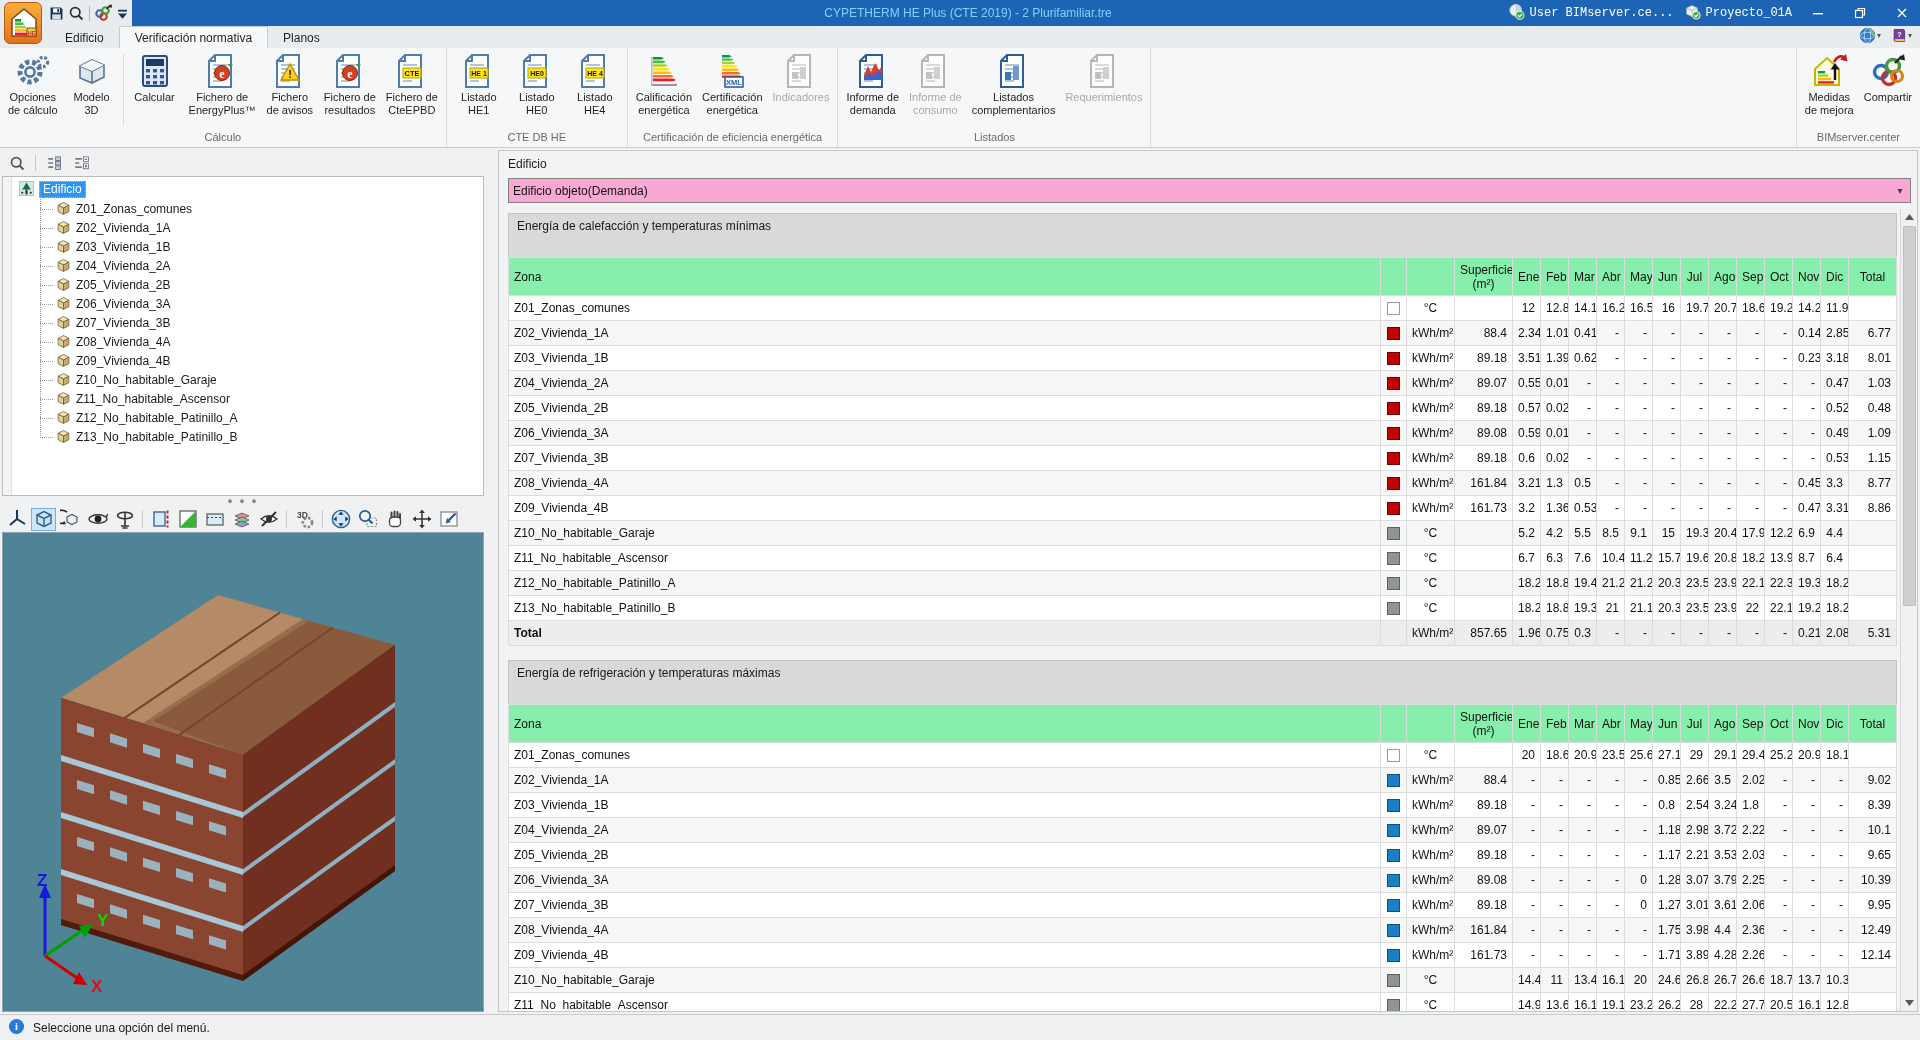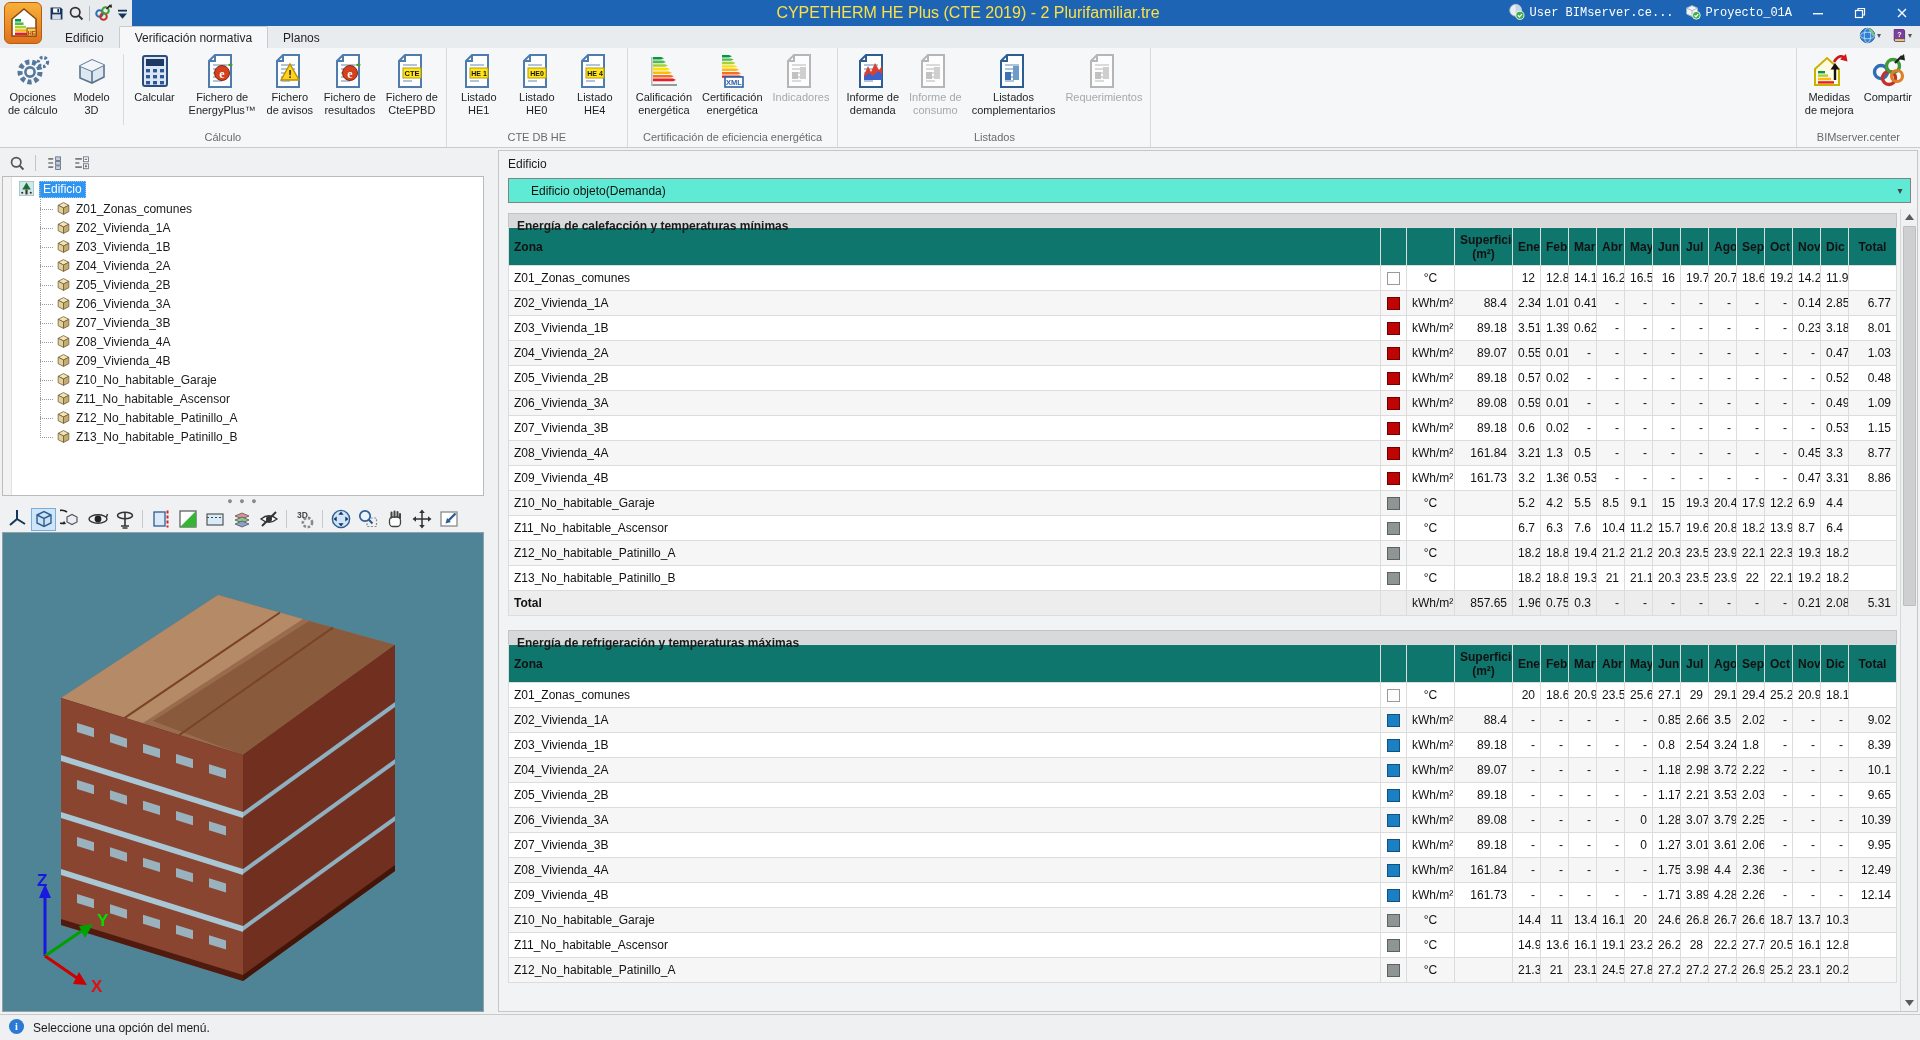--- a/index.html
+++ b/index.html
@@ -8,21 +8,21 @@
        font-family:"Liberation Sans",sans-serif;display:flex;flex-direction:column;}
   
   .titlebar{height:26px;background:#1d64b4;position:relative;display:flex;align-items:center;flex:0 0 auto;}
   .qbar{position:absolute;left:0;top:0;width:132px;height:26px;background:#e9ecef;display:flex;
         align-items:center;padding-left:47px;}
   .qbtn{width:24px;height:22px;display:flex;align-items:center;justify-content:center;cursor:default;}
   .qsep{width:1px;height:15px;background:#b5b8bb;margin:0 3px;}
   .appicon{position:absolute;left:4px;top:2px;width:38px;height:42px;z-index:6;border-radius:6px;
            background:linear-gradient(#f7b13a,#e0711c);border:1px solid #b85c12;
            display:flex;align-items:center;justify-content:center;}
-  .wtitle{position:absolute;left:16px;right:0;text-align:center;color:#fde047;font-size:16px;pointer-events:none;}
+  .wtitle{position:absolute;left:16px;right:0;text-align:center;color:#7dd3fc;font-size:12px;pointer-events:none;}
   .tright{margin-left:auto;display:flex;align-items:center;gap:10px;color:#fff;font-size:12px;z-index:3;padding-right:2px;}
   .chip{display:flex;align-items:center;gap:5px;font-family:Liberation Mono, monospace;}
   .winbtn{width:32px;height:26px;display:flex;align-items:center;justify-content:center;}
   
   .tabrow{height:22px;background:#e9ecef;display:flex;align-items:flex-end;padding-left:50px;position:relative;flex:0 0 auto;}
   .tab{padding:4px 15px 3px;font-size:12px;color:#1f1f1f;line-height:14px;cursor:default;}
   .tab.active{background:#f6f7f8;border:1px solid #c8cacc;border-bottom:none;border-radius:2px 2px 0 0;}
   .trIcons{position:absolute;right:8px;top:1px;display:flex;gap:10px;align-items:center;}
   .trIcon{display:flex;align-items:center;gap:1px;color:#555;font-size:8px;}
   
@@ -55,37 +55,37 @@
   .vtoolbar{height:26px;display:flex;align-items:center;gap:2px;padding:0 2px;flex:0 0 auto;}
   .vticon{width:25px;height:23px;display:flex;align-items:center;justify-content:center;border:1px solid transparent;}
   .vticon.sel{background:#cfe6f8;border-color:#78aede;}
   .vtsep{width:1px;height:18px;background:#c8c8c8;margin:0 3px;}
   .viewport{flex:1;background:#4e8496;border:1px solid #8fa2ab;position:relative;overflow:hidden;}
   .vsplit{width:14px;flex:0 0 auto;}
   
   .mainpanel{flex:1;display:flex;flex-direction:column;background:#f2f3f4;border:1px solid #c4c6c8;min-width:0;}
   .mhead{height:27px;line-height:27px;padding-left:9px;font-size:12px;color:#1a1a1a;flex:0 0 auto;}
   .comborow{padding:0 6px 6px 9px;flex:0 0 auto;}
-  .combo{height:25px;background:#5eead4;border:1px solid #828282;display:flex;align-items:center;
-         font-size:12px;color:#111;padding-left:22px;}
+  .combo{height:25px;background:#f9a8d4;border:1px solid #828282;display:flex;align-items:center;
+         font-size:12px;color:#111;padding-left:4px;}
   .combo .chev{margin-left:auto;width:20px;text-align:center;color:#444;font-size:10px;}
   .scrollwrap{flex:1;display:flex;min-height:0;}
   .scontent{flex:1;overflow:hidden;padding:4px 3px 0 9px;min-width:0;}
   .vscroll{width:17px;background:#f0f1f2;border-left:1px solid #d8d8d8;display:flex;flex-direction:column;
            align-items:center;flex:0 0 auto;}
   .varr{height:16px;width:100%;display:flex;align-items:center;justify-content:center;}
   .varr svg{display:block;}
   .vthumb{width:13px;background:#cdcfd1;border:1px solid #bcbec0;border-radius:1px;height:380px;margin-top:1px;}
-  .sectionbar{height:14px;background:#d8d9da;border:1px solid #c2c4c6;border-bottom:none;
-              font-weight:bold;font-size:12px;color:#1a1a1a;line-height:25px;padding-left:8px;}
+  .sectionbar{height:44px;background:#d8d9da;border:1px solid #c2c4c6;border-bottom:none;
+              font-weight:normal;font-size:12px;color:#1a1a1a;line-height:25px;padding-left:8px;}
   .sectionbar.second{margin-top:14px;}
   table.grid{border-collapse:collapse;width:100%;background:#fff;font-size:12px;table-layout:fixed;}
   .grid th,.grid td{border:1px solid #dcdcdc;padding:0 5px;height:25px;color:#111;font-weight:normal;
                     overflow:hidden;white-space:nowrap;}
-  .grid thead th{height:38px;background:#0f766e;white-space:pre-line;line-height:14px;text-align:center;font-weight:bold;}
+  .grid thead th{height:38px;background:#86efac;white-space:pre-line;line-height:14px;text-align:center;}
   .grid thead th.zona{text-align:left;}
   .grid td.num{text-align:right;}
   .grid td.zona{text-align:left;}
   .grid td.unit{text-align:center;}
   .grid tbody tr:nth-child(even) td{background:#f6f6f6;}
   .grid tbody tr.totalrow td{background:#ededed;}
   .grid tbody tr.totalrow td.zona{font-weight:bold;}
   td.flag{text-align:center;padding:0;}
   .flagbox{display:inline-block;width:13px;height:13px;vertical-align:middle;border:1px solid #9a9a9a;background:#fdfdfd;}
   .flag-red{background:#c00404;border-color:#6e0202;}

